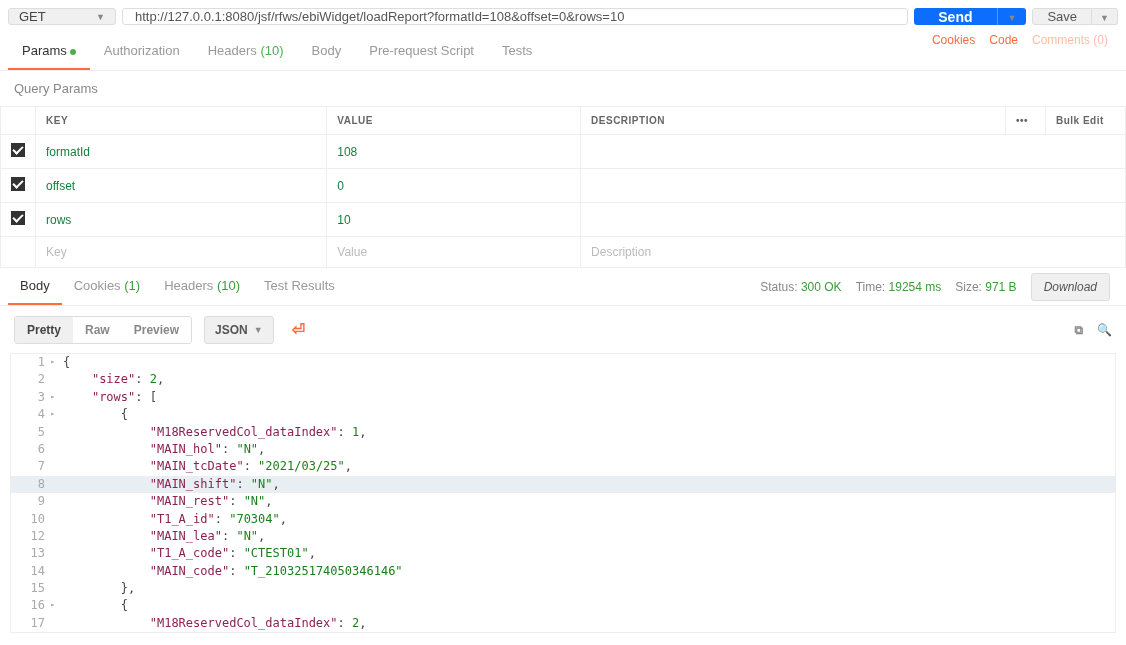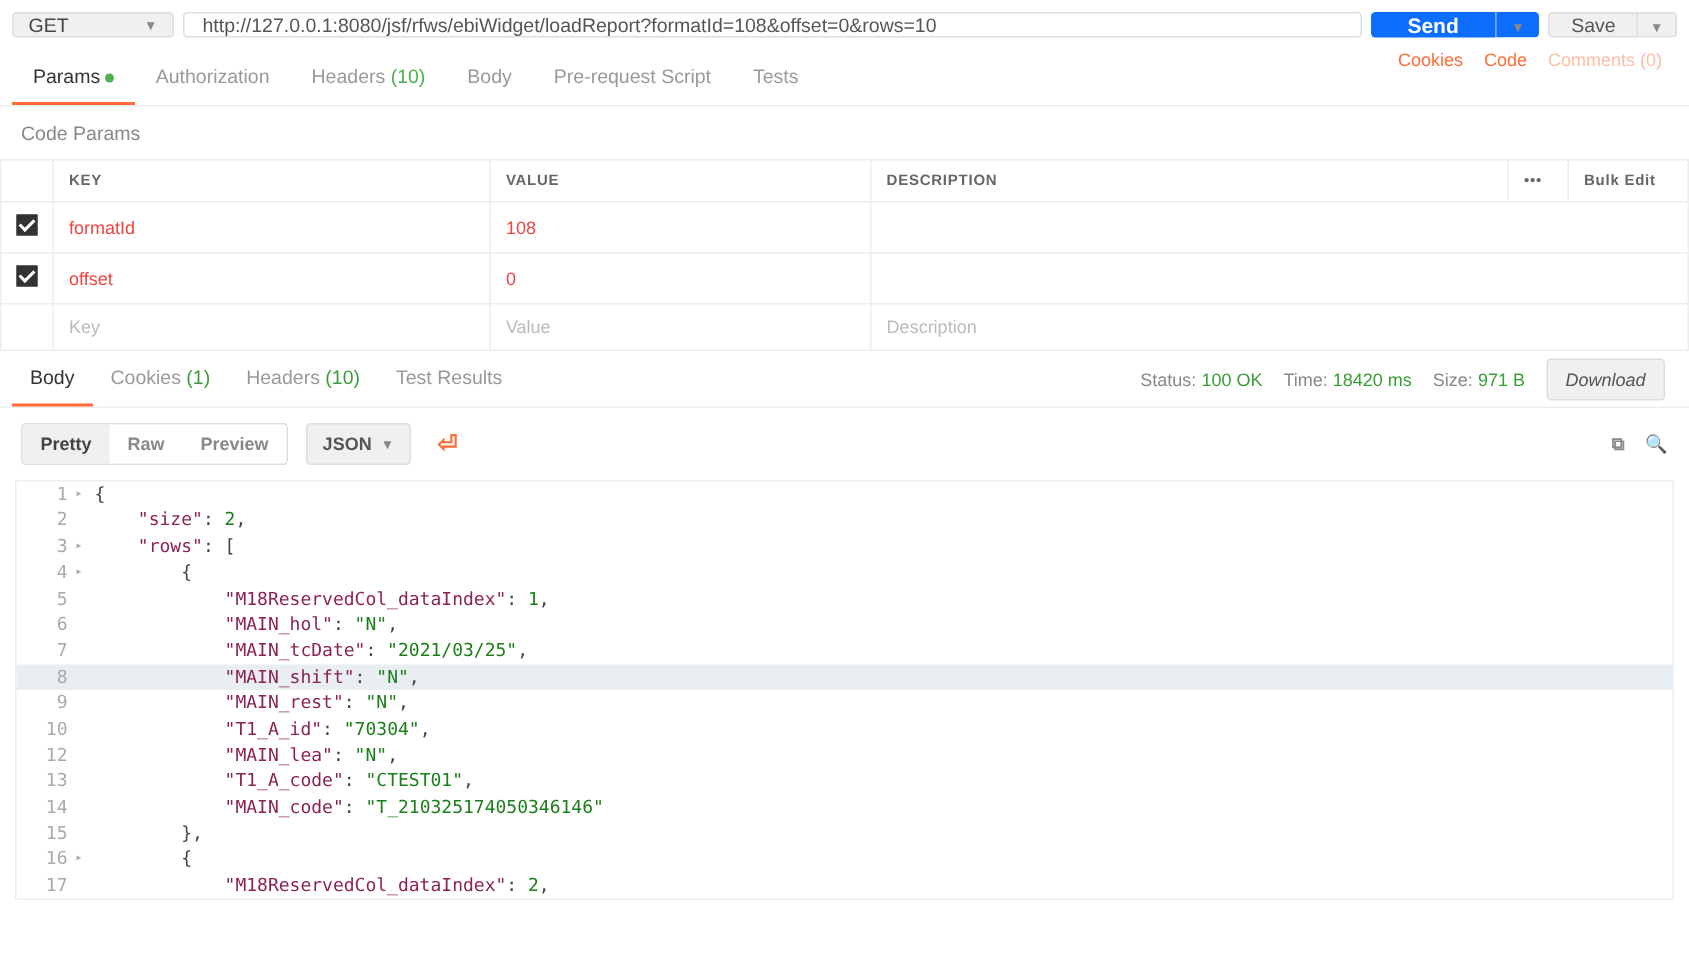--- a/index.html
+++ b/index.html
@@ -17,21 +17,21 @@
 .tab { padding: 10px 14px; font-size: 13px; color: #999; cursor: pointer; border-bottom: 2px solid transparent; }
 .tab.active { color: #333; border-bottom-color: #ff6c37; }
 .tab .dot { display: inline-block; width: 6px; height: 6px; background: #4caf50; border-radius: 50%; margin-left: 3px; vertical-align: middle; }
 .tab .count { color: #4caf50; }
 .tabs-right { margin-left: auto; display: flex; gap: 14px; padding-right: 10px; }
 .link-orange { color: #ff6c37; font-size: 12px; cursor: pointer; }
 .link-orange.faded { opacity: 0.45; }
 .section-title { padding: 10px 14px; font-size: 13px; color: #888; }
 .params-table { width: 100%; border-collapse: collapse; }
 .params-table th { text-align: left; font-size: 10px; font-weight: 600; color: #666; letter-spacing: 0.5px; padding: 8px 10px; border: 1px solid #eee; background: #fff; }
-.params-table td { padding: 8px 10px; border: 1px solid #eee; font-size: 12px; color: #ef4444; }
+.params-table td { padding: 8px 10px; border: 1px solid #eee; font-size: 12px; color: #15803d; }
 .params-table td.placeholder { color: #bbb; }
 .th-more { text-align: center; color: #999; width: 40px; }
 .th-bulk { width: 80px; text-align: right; color: #ff6c37; font-weight: normal; font-size: 12px; margin-top: 37px; }
 .chk { width: 14px; height: 14px; background: #333; border: 1px solid #333; display: inline-block; position: relative; }
 .chk::after { content: ""; position: absolute; left: 3px; top: 0px; width: 4px; height: 8px; border: solid #fff; border-width: 0 2px 2px 0; transform: rotate(45deg); }
 .resp-tabs { display: flex; align-items: center; border-bottom: 1px solid #eee; padding: 0 8px; }
 .resp-tab { padding: 10px 12px; font-size: 13px; color: #999; cursor: pointer; border-bottom: 2px solid transparent; }
 .resp-tab.active { color: #333; border-bottom-color: #ff6c37; }
 .resp-right { margin-left: auto; display: flex; align-items: center; gap: 14px; font-size: 12px; color: #888; padding-right: 8px; }
 .resp-right .green { color: #3a9d3a; }
@@ -82,21 +82,21 @@
   <div class="tab">Body</div>
   <div class="tab">Pre-request Script</div>
   <div class="tab">Tests</div>
   <div class="tabs-right">
     <span class="link-orange">Cookies</span>
     <span class="link-orange">Code</span>
     <span class="link-orange faded">Comments (0)</span>
   </div>
 </div>
 
-<div class="section-title">Code Params</div>
+<div class="section-title">Query Params</div>
 
 <table class="params-table">
   <thead>
     <tr>
       <th style="width:34px;"></th>
       <th>KEY</th>
       <th>VALUE</th>
       <th>DESCRIPTION</th>
       <th class="th-more">•••</th>
       <th class="th-bulk">Bulk Edit</th>
@@ -109,36 +109,42 @@
       <td>108</td>
       <td colspan="3"></td>
     </tr>
     <tr>
       <td><span class="chk"></span></td>
       <td>offset</td>
       <td>0</td>
       <td colspan="3"></td>
     </tr>
     <tr>
+      <td><span class="chk"></span></td>
+      <td>rows</td>
+      <td>10</td>
+      <td colspan="3"></td>
+    </tr>
+    <tr>
       <td></td>
       <td class="placeholder">Key</td>
       <td class="placeholder">Value</td>
       <td class="placeholder" colspan="3">Description</td>
     </tr>
   </tbody>
 </table>
 
 <div class="resp-tabs">
   <div class="resp-tab active">Body</div>
   <div class="resp-tab"><span>Cookies</span> <span class="count" style="color:#3a9d3a">(1)</span></div>
   <div class="resp-tab"><span>Headers</span> <span class="count" style="color:#3a9d3a">(10)</span></div>
   <div class="resp-tab">Test Results</div>
   <div class="resp-right">
-    <span><span>Status:</span> <span class="green">100 OK</span></span>
-    <span><span>Time:</span> <span class="green">18420 ms</span></span>
+    <span><span>Status:</span> <span class="green">300 OK</span></span>
+    <span><span>Time:</span> <span class="green">19254 ms</span></span>
     <span><span>Size:</span> <span class="green">971 B</span></span>
     <button class="download-btn">Download</button>
   </div>
 </div>
 
 <div class="view-bar">
   <div class="segmented">
     <div class="seg active">Pretty</div>
     <div class="seg">Raw</div>
     <div class="seg">Preview</div>

